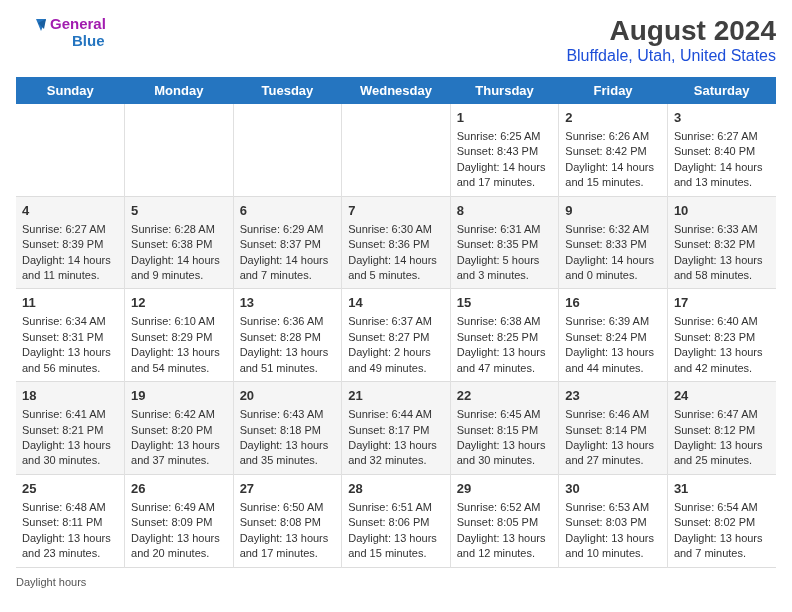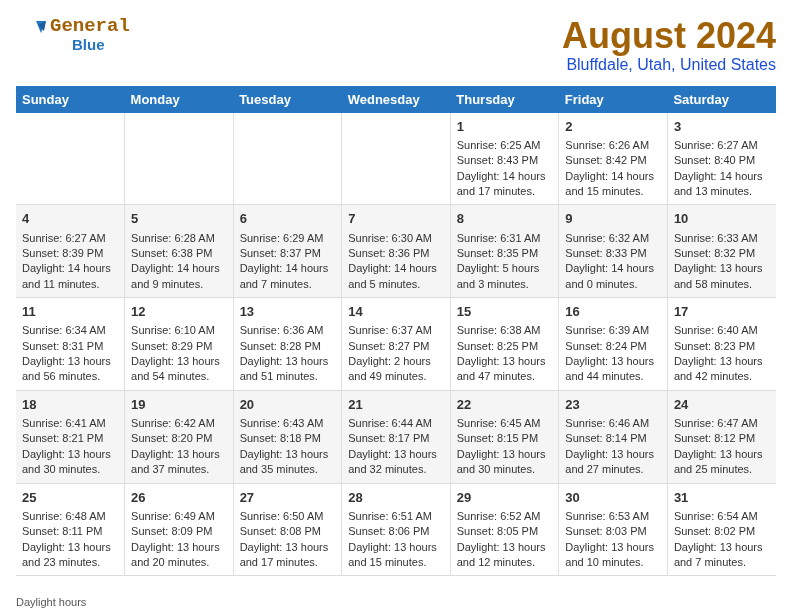--- a/index.html
+++ b/index.html
@@ -18,38 +18,38 @@
     }
     .logo {
       display: flex;
       align-items: center;
       gap: 4px;
     }
     .title-block {
       text-align: right;
     }
     .main-title {
-      font-size: 36px;
+      font-size: 28px;
       font-weight: bold;
-      color: #a16207;
+      color: #404040;
       line-height: 1.1;
     }
     .subtitle {
       font-size: 16px;
       color: #1d4ed8;
     }
     table {
       width: 100%;
       border-collapse: collapse;
       font-size: 11px;
     }
     thead tr th {
       background-color: #2575c0;
       color: #fff;
-      text-align: left;
+      text-align: center;
       padding: 6px 6px;
       font-size: 13px;
       font-weight: bold;
     }
     tbody tr {
       border-bottom: 1px solid #ddd;
     }
     tbody tr:nth-child(even) {
       background-color: #f5f5f5;
     }
@@ -72,38 +72,38 @@
     .day-num {
       font-size: 13px;
       font-weight: bold;
       display: block;
       margin-bottom: 2px;
     }
     .cell-empty {
       background: #fff;
     }
     .footer-note {
-      margin-top: 20px;
+      margin-top: 8px;
       font-size: 11px;
       color: #555;
       text-align: left;
     }
   </style>
 </head>
 <body>
 
 <div class="header-area">
   <div class="logo">
     <div style="display:flex; align-items:center; gap:2px;">
       <svg width="32" height="32" viewBox="0 0 32 32">
         <polygon points="20,2 30,2 25,14" fill="#2575c0"></polygon>
         <polygon points="22,6 30,2 28,12" fill="#1a5fa0"></polygon>
       </svg>
       <div>
-        <div style="font-size:19px; font-weight:bold; color:#a16207; line-height:1.1;font-family:Liberation Mono, monospace;">General</div>
+        <div style="font-size:15px; font-weight:bold; color:#a21caf; line-height:1.1;">General</div>
         <div style="font-size:15px; font-weight:bold; color:#2575c0; line-height:1.1;margin-left:22px;">Blue</div>
       </div>
     </div>
   </div>
   <div class="title-block">
     <div class="main-title">August 2024</div>
     <div class="subtitle">Bluffdale, Utah, United States</div>
   </div>
 </div>
 

